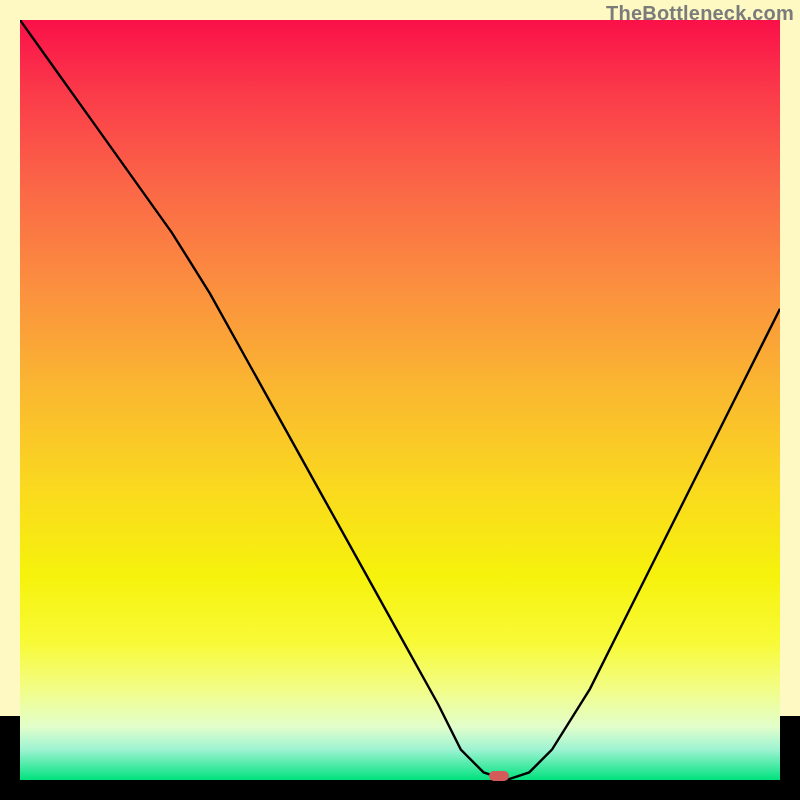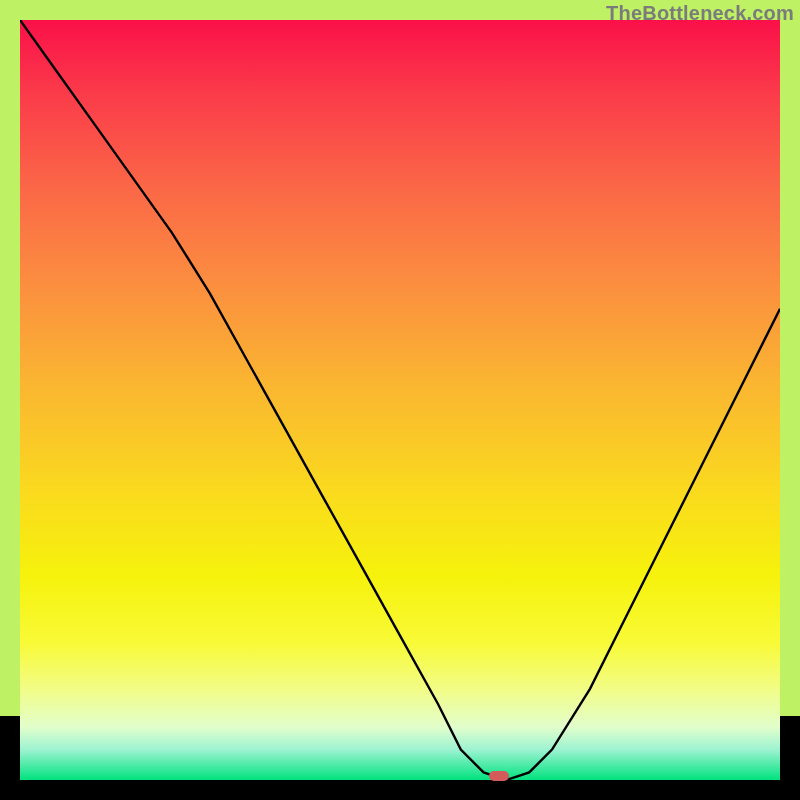--- a/index.html
+++ b/index.html
@@ -9,21 +9,21 @@
     height: 800px;
     background: #000;
     overflow: hidden;
   }
   .frame {
     position: absolute;
     left: 0;
     top: 0;
     width: 800px;
     height: 716px;
-    background: #bef264;
+    background: #fef9c3;
   }
   .plot-area {
     position: absolute;
     left: 20px;
     top: 20px;
     width: 760px;
     height: 760px;
     
     background: linear-gradient(to bottom,
       #fa1049 0%,

